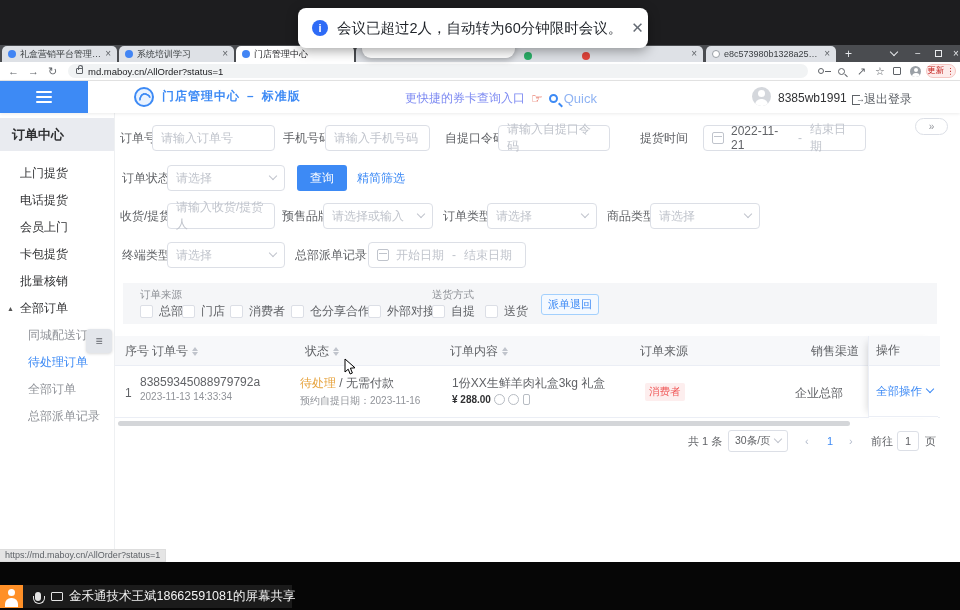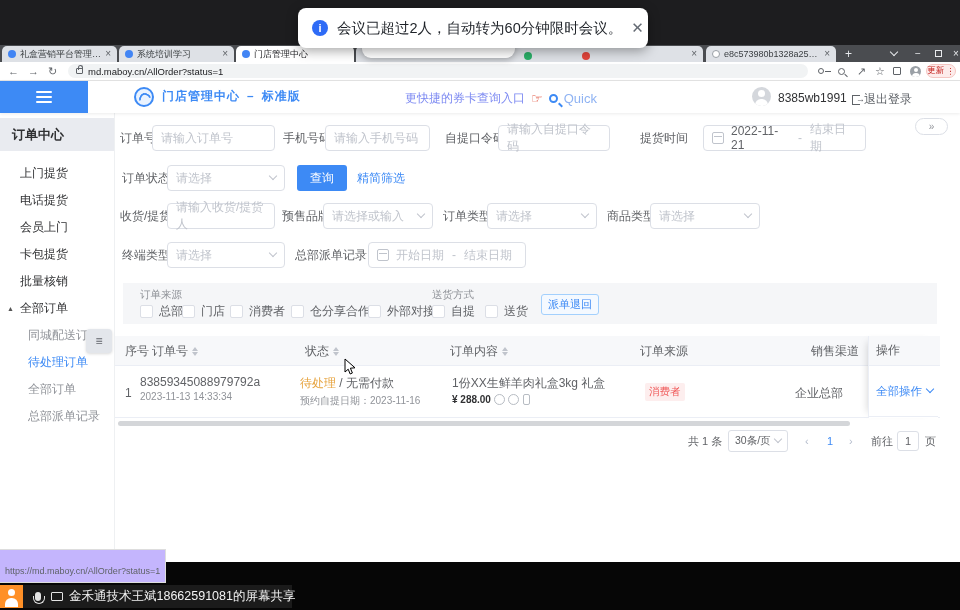--- a/index.html
+++ b/index.html
@@ -120,21 +120,21 @@
 
 .pgwrap{position:absolute;left:0;top:317px;width:825px;height:22px;font-size:11px;color:#606266}
 .pg{position:absolute;top:0;height:22px;line-height:22px;white-space:nowrap}
 .pgsel{position:absolute;left:613px;top:0;width:60px;height:22px;border:1px solid #dcdfe6;border-radius:3px;display:flex;align-items:center;padding:0 6px;font-size:10.5px;color:#606266;cursor:pointer}
 .pgsel .chev{margin-left:auto}
 .pgarrow{color:#b4bccc;cursor:pointer}
 .pgcur{color:#3d8af5;cursor:pointer}
 .pginput{position:absolute;left:782px;top:1px;width:22px;height:20px;border:1px solid #dcdfe6;border-radius:3px;text-align:center;line-height:18px;font-size:11px;color:#606266}
 
 
-.statusbar{position:absolute;left:0;top:549px;height:13px;background:#c4b5fd;border:1px solid #ddd;border-left:none;font-size:9px;color:#5f6368;line-height:11px;padding:16px 5px;z-index:12;white-space:nowrap}
+.statusbar{position:absolute;left:0;top:549px;height:13px;background:#e5e5e5;border:1px solid #ddd;border-left:none;font-size:9px;color:#5f6368;line-height:11px;padding:0 5px;z-index:12;white-space:nowrap}
 .bottom-strip{position:absolute;left:0;top:562px;width:960px;height:55px;background:#060606}
 .sharebar{position:absolute;left:0;top:23px;height:23px;width:292px;background:#1b1b1b;display:flex;align-items:center;gap:6px}
 .share-avatar{width:23px;height:23px;background:#ff9027;position:relative;flex:none;overflow:hidden}
 .share-avatar::before{content:'';position:absolute;left:8px;top:4px;width:7px;height:7px;border-radius:50%;background:#fff}
 .share-avatar::after{content:'';position:absolute;left:5px;top:13px;width:13px;height:9px;border-radius:6px 6px 0 0;background:#fff}
 .i-mic{width:6px;height:9px;background:#e3e3e3;border-radius:3px;position:relative;margin-left:6px;flex:none}
 .i-mic::after{content:'';position:absolute;left:-2px;top:4px;width:10px;height:7px;border:1px solid #e3e3e3;border-top:none;border-radius:0 0 6px 6px}
 .i-screen{width:12px;height:9px;border:1.5px solid #e3e3e3;border-radius:1px;margin-left:4px;flex:none}
 .sharetext{font-size:12.5px;color:#f2f2f2;white-space:nowrap}
 

